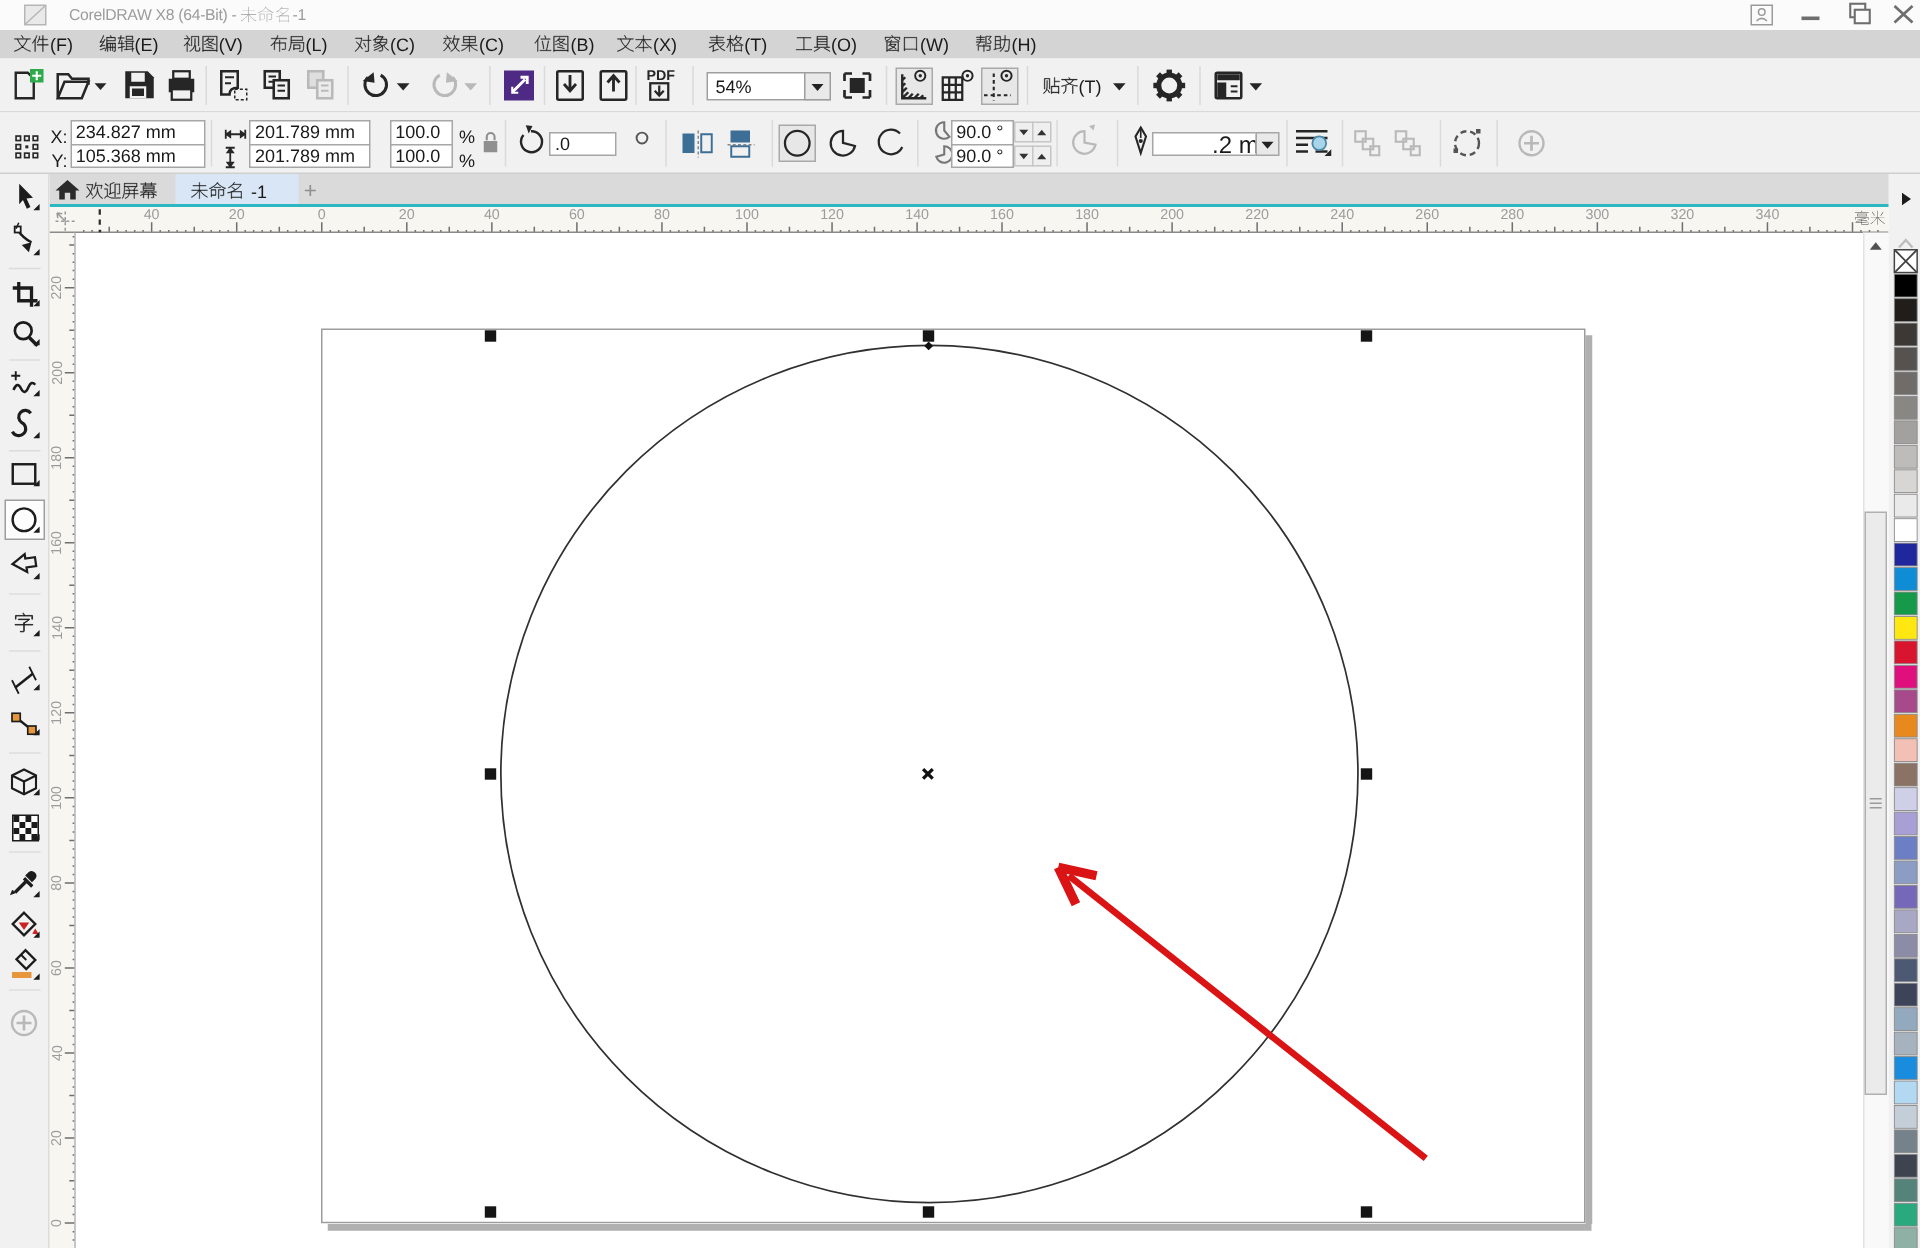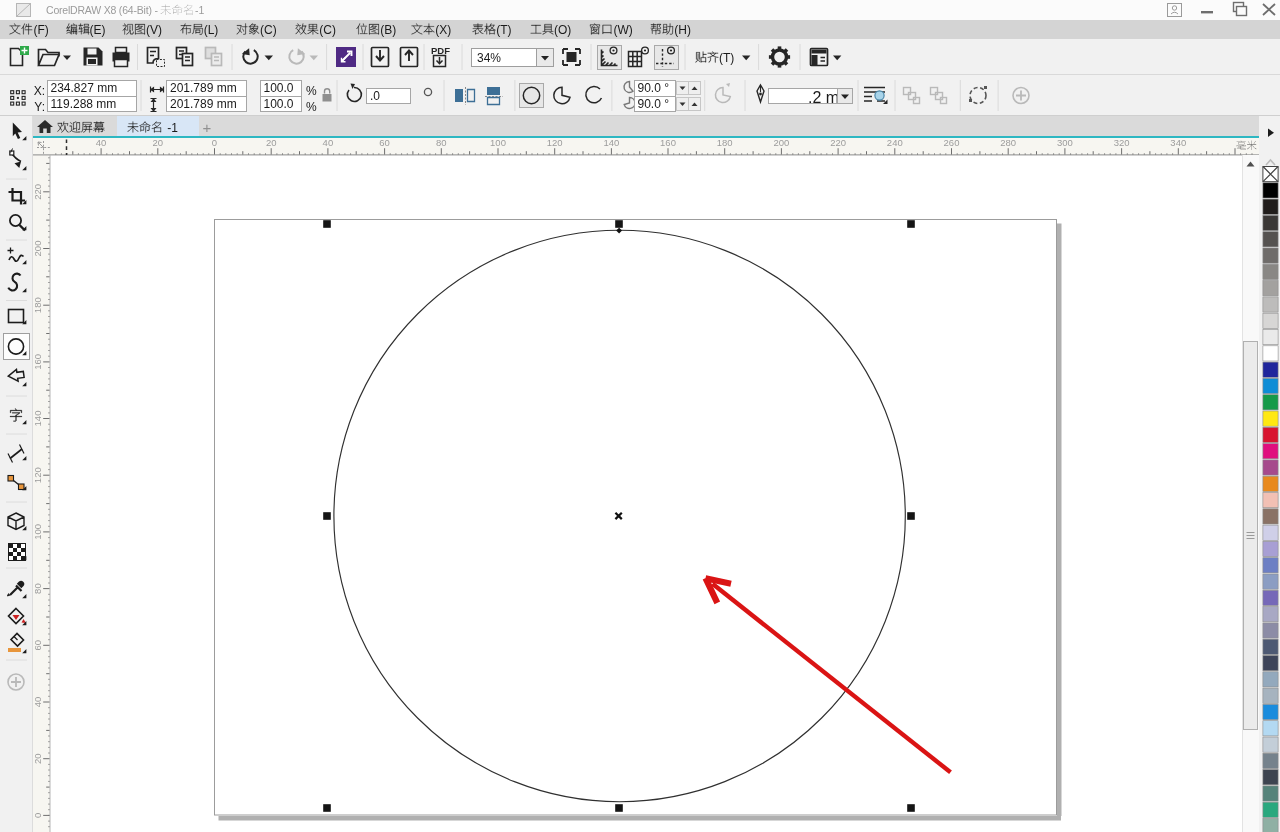--- a/index.html
+++ b/index.html
@@ -150,21 +150,21 @@
         <rect x="-1.8" y="-10.6" width="3.6" height="4" fill="#262626" transform="rotate(270)"></rect>
         <rect x="-1.8" y="-10.6" width="3.6" height="4" fill="#262626" transform="rotate(315)"></rect>
       </g>
       <rect x="810.5" y="9.5" width="17" height="17" fill="none" stroke="#262626" stroke-width="1.7" rx="1"></rect>
       <rect x="811.5" y="10.5" width="15" height="4" fill="#262626"></rect>
       <rect x="811.5" y="16" width="6" height="10" fill="#262626"></rect>
       <path d="M820.5 18.5 h4.5 M820.5 22 h4.5" stroke="#262626" stroke-width="1.3"></path>
       <path d="M833 16.5 l4.2 4.8 4.2-4.8 z" fill="#262626"></path>
     </svg>
 <div class="abs" style="left:471px;top:48px;width:83px;height:19px;border:1px solid #9e9e9e;background:#fff"></div>
-<div class="txt" style="left:477px;top:51px;font-size:12px">34%</div>
+<div class="txt" style="left:477px;top:51px;font-size:12px">54%</div>
 <div class="abs" style="left:536px;top:48px;width:18px;height:19px;border:1px solid #9e9e9e;background:#e9e9e9"></div>
 <svg class="abs" style="left:536px;top:48px" width="18" height="19">
       <path d="M5 8 l4 4.6 4-4.6 z" fill="#222"></path>
     </svg>
 <svg style="position:absolute;left:694.7px;top:51.2px" width="24.0" height="12.6" viewBox="0 0 24.0 12.6">
       <path d="M7.9 0.6H8.2V6.6H7.9ZM8 3.1H11.4V3.5H8ZM6 10.4H10.8V10.8H6ZM5.8 6.4H11V11.3H10.6V6.8H6.2V11.4H5.8ZM2.9 2.6H3.2V5.9Q3.2 6.6 3.2 7.3Q3.1 8 2.9 8.8Q2.6 9.5 2.1 10.2Q1.6 10.8 0.8 11.4Q0.7 11.3 0.7 11.2Q0.6 11.1 0.5 11.1Q1.4 10.6 1.8 10Q2.3 9.3 2.5 8.6Q2.8 7.9 2.8 7.2Q2.9 6.5 2.9 5.9ZM3.2 8.9 3.5 8.7Q3.8 9 4 9.4Q4.3 9.8 4.5 10.2Q4.7 10.5 4.8 10.8L4.5 11Q4.4 10.8 4.2 10.4Q4 10 3.7 9.6Q3.5 9.2 3.2 8.9ZM1.2 1.3H4.9V8.4H4.5V1.6H1.6V8.4H1.2Z M12.7 1.9H23.1V2.3H12.7ZM20 6.4H20.4V11.4H20ZM20.5 2 20.8 2.1Q20.3 3.1 19.5 3.9Q18.7 4.6 17.6 5.1Q16.6 5.6 15.4 6Q14.1 6.4 12.8 6.6Q12.8 6.6 12.7 6.5Q12.7 6.4 12.7 6.4Q12.6 6.3 12.6 6.3Q14.4 6 15.9 5.5Q17.5 5 18.6 4.1Q19.8 3.3 20.5 2ZM15.4 6.4H15.8V7.8Q15.8 8.2 15.7 8.7Q15.7 9.2 15.5 9.7Q15.3 10.1 14.9 10.6Q14.6 11 13.9 11.4Q13.9 11.3 13.9 11.3Q13.8 11.2 13.8 11.2Q13.7 11.1 13.7 11.1Q14.5 10.6 14.8 10.1Q15.2 9.5 15.3 8.9Q15.4 8.3 15.4 7.8ZM15.3 2Q16 3.2 17.2 4.1Q18.3 4.9 19.9 5.5Q21.5 6 23.4 6.2Q23.3 6.2 23.3 6.3Q23.3 6.4 23.2 6.4Q23.2 6.5 23.2 6.5Q21.3 6.3 19.7 5.7Q18.1 5.2 16.9 4.3Q15.7 3.4 15.1 2.2ZM17.4 0.7 17.7 0.6Q18 0.9 18.2 1.3Q18.4 1.7 18.6 1.9L18.3 2.1Q18.1 1.8 17.9 1.4Q17.7 1 17.4 0.7Z" fill="#1a1a1a" stroke="#1a1a1a" stroke-width="0.3"></path>
     </svg>
 <div class="txt" style="left:719px;top:51px;font-size:12px">(T)</div>
 <div class="abs" style="left:0;top:75px;width:1280px;height:41px;background:#f1f1f1;border-bottom:1px solid #cfcfcf"></div>
 <svg class="abs" style="left:0;top:75px" width="1280" height="41">
@@ -241,21 +241,21 @@
       <rect x="984" y="11" width="3" height="3" fill="#555"></rect>
       <rect x="969" y="24" width="3" height="3" fill="#555"></rect>
       <circle cx="1021" cy="20.5" r="8" fill="none" stroke="#b9b9b9" stroke-width="1.6"></circle>
       <path d="M1021 15.5 v10 M1016 20.5 h10" stroke="#b9b9b9" stroke-width="1.8"></path>
     </svg>
 <div class="txt" style="left:33px;top:84px;font-size:12px;width:12px;text-align:right">X:</div>
 <div class="txt" style="left:33px;top:100px;font-size:12px;width:12px;text-align:right">Y:</div>
 <div class="abs" style="left:46.5px;top:80px;width:90px;height:16.5px;border:1px solid #a6a6a6;background:#fff"></div>
     <div class="txt" style="left:50.5px;top:81.05px;font-size:12px">234.827 mm</div>
 <div class="abs" style="left:46.5px;top:95.5px;width:90px;height:16.5px;border:1px solid #a6a6a6;background:#fff"></div>
-    <div class="txt" style="left:50.5px;top:96.55px;font-size:12px">119.288 mm</div>
+    <div class="txt" style="left:50.5px;top:96.55px;font-size:12px">105.368 mm</div>
 <div class="abs" style="left:166px;top:80px;width:81px;height:16.5px;border:1px solid #a6a6a6;background:#fff"></div>
     <div class="txt" style="left:170px;top:81.05px;font-size:12px">201.789 mm</div>
 <div class="abs" style="left:166px;top:95.5px;width:81px;height:16.5px;border:1px solid #a6a6a6;background:#fff"></div>
     <div class="txt" style="left:170px;top:96.55px;font-size:12px">201.789 mm</div>
 <div class="abs" style="left:259.5px;top:80px;width:42px;height:16.5px;border:1px solid #a6a6a6;background:#fff"></div>
     <div class="txt" style="left:263.5px;top:81.05px;font-size:12px">100.0</div>
 <div class="abs" style="left:259.5px;top:95.5px;width:42px;height:16.5px;border:1px solid #a6a6a6;background:#fff"></div>
     <div class="txt" style="left:263.5px;top:96.55px;font-size:12px">100.0</div>
 <div class="txt" style="left:306px;top:84px;font-size:12px">%</div>
 <div class="txt" style="left:306px;top:100px;font-size:12px">%</div>

